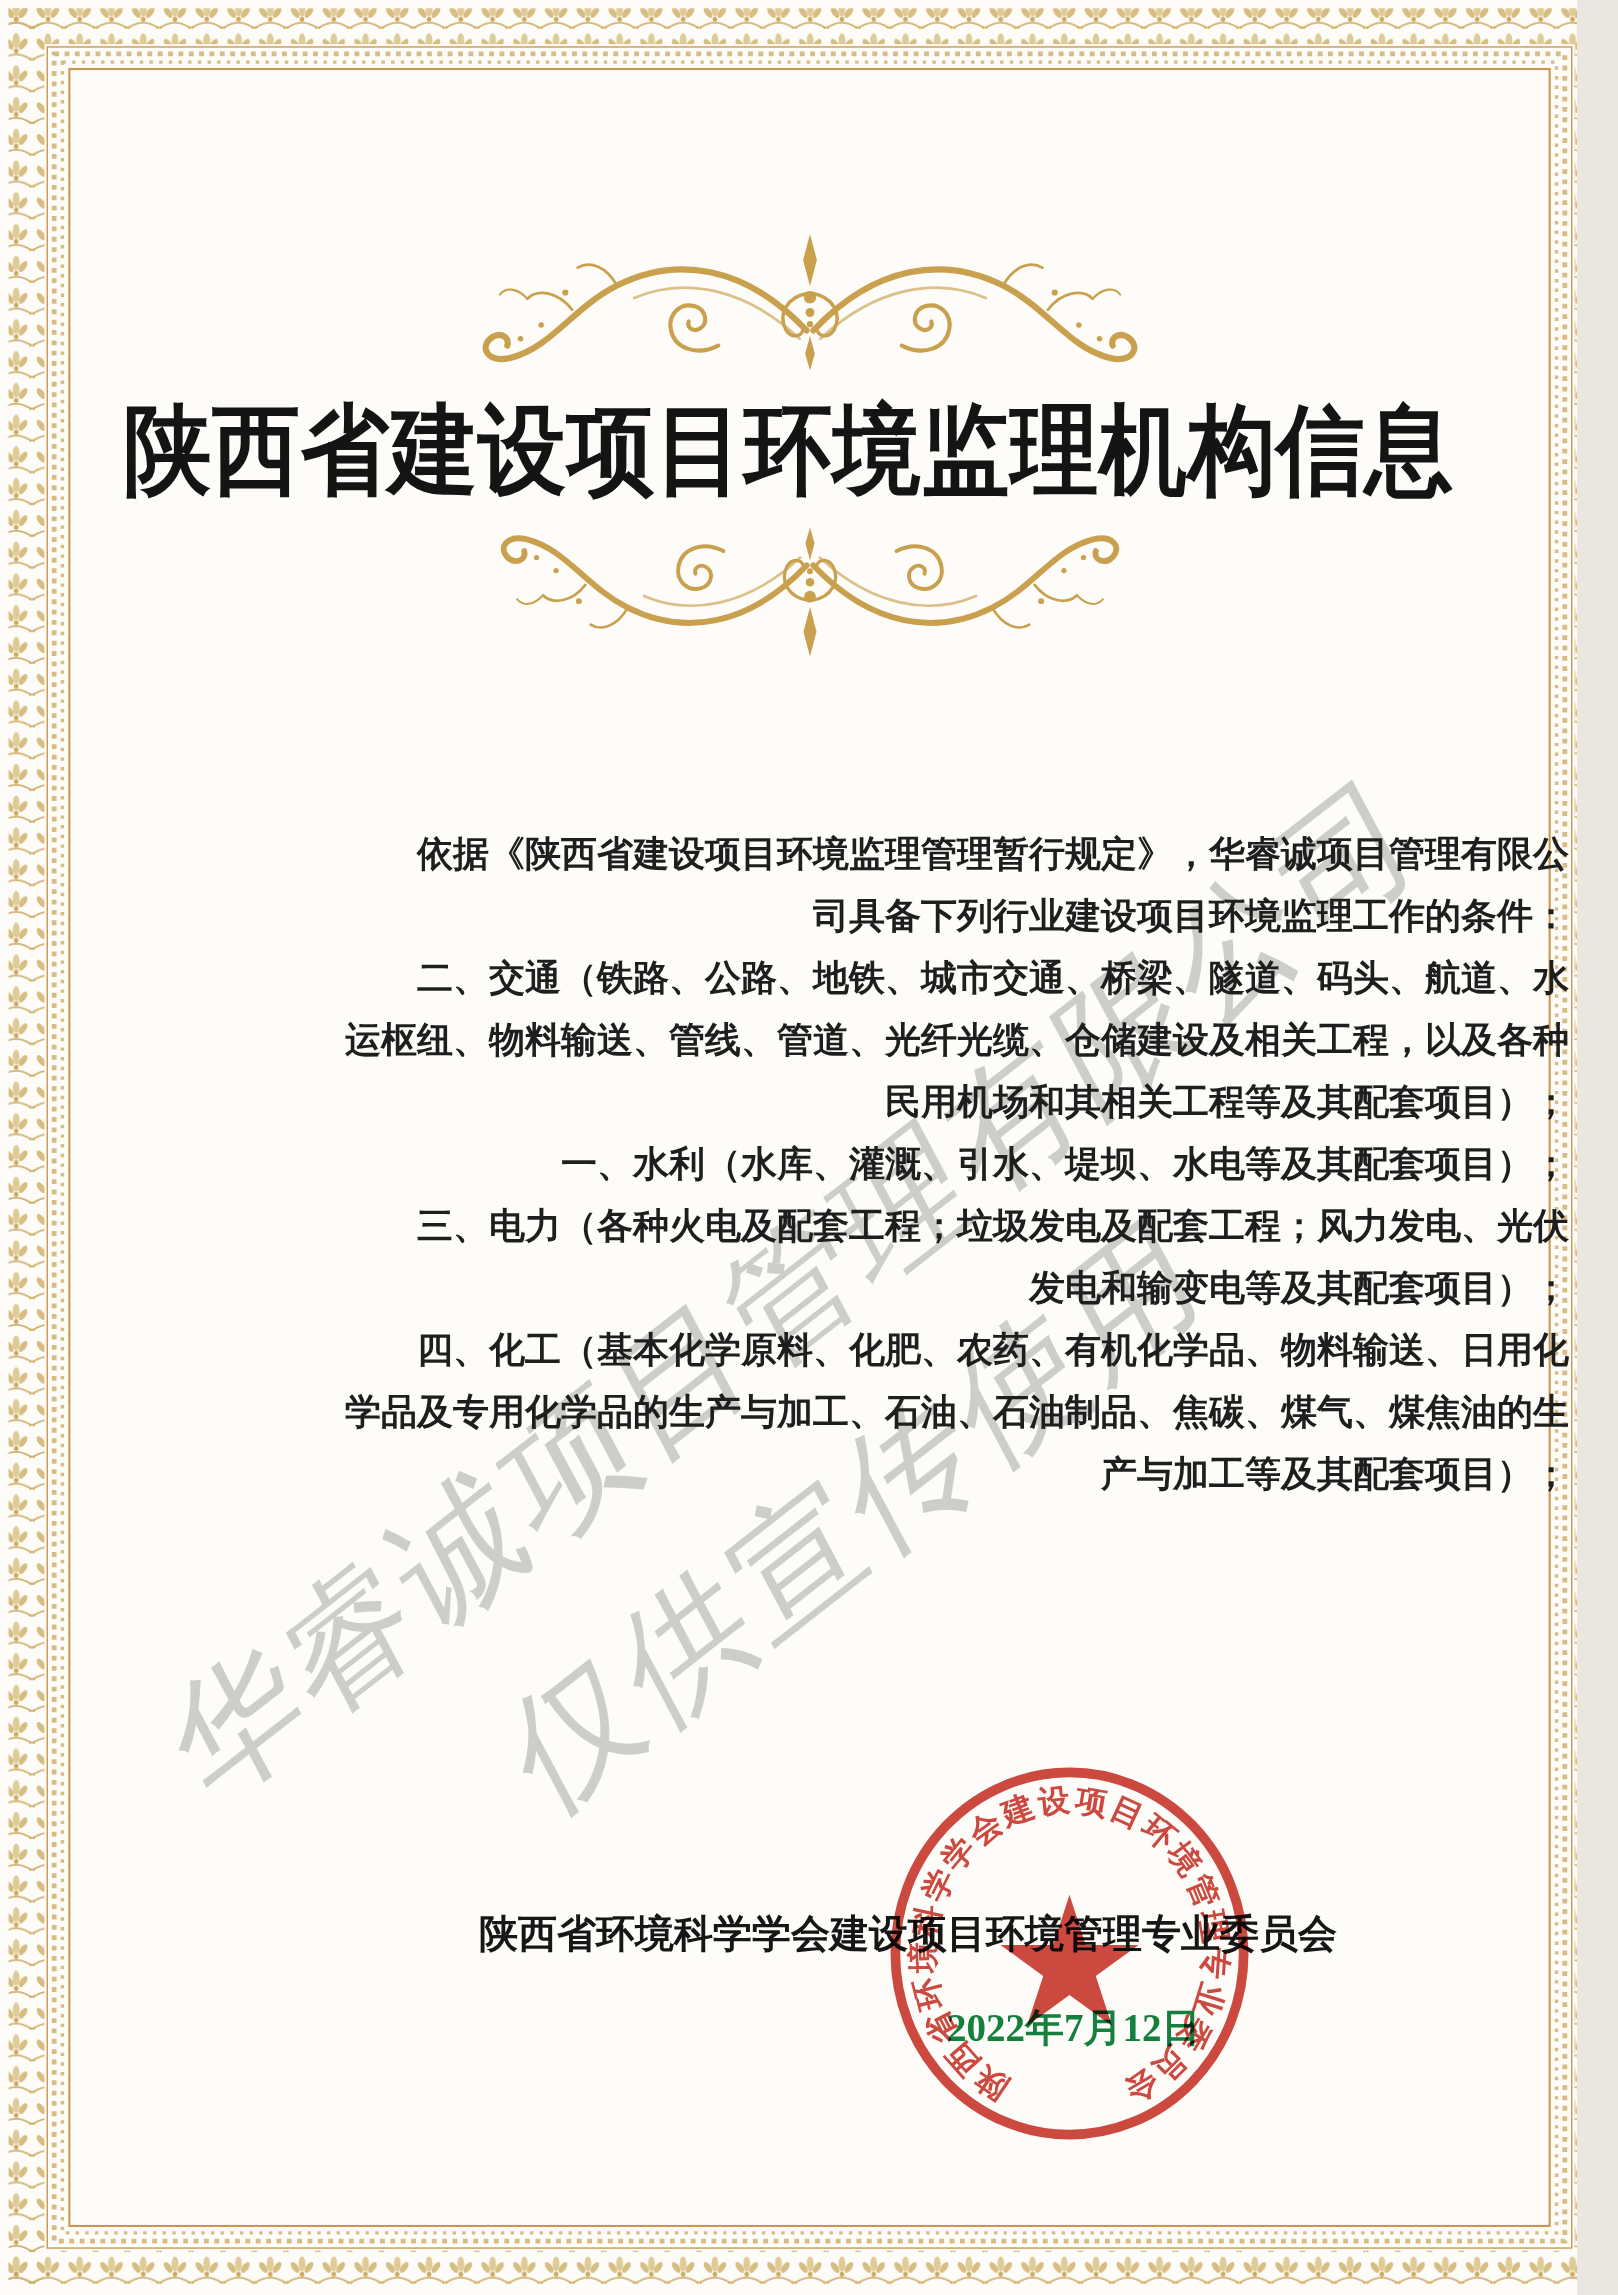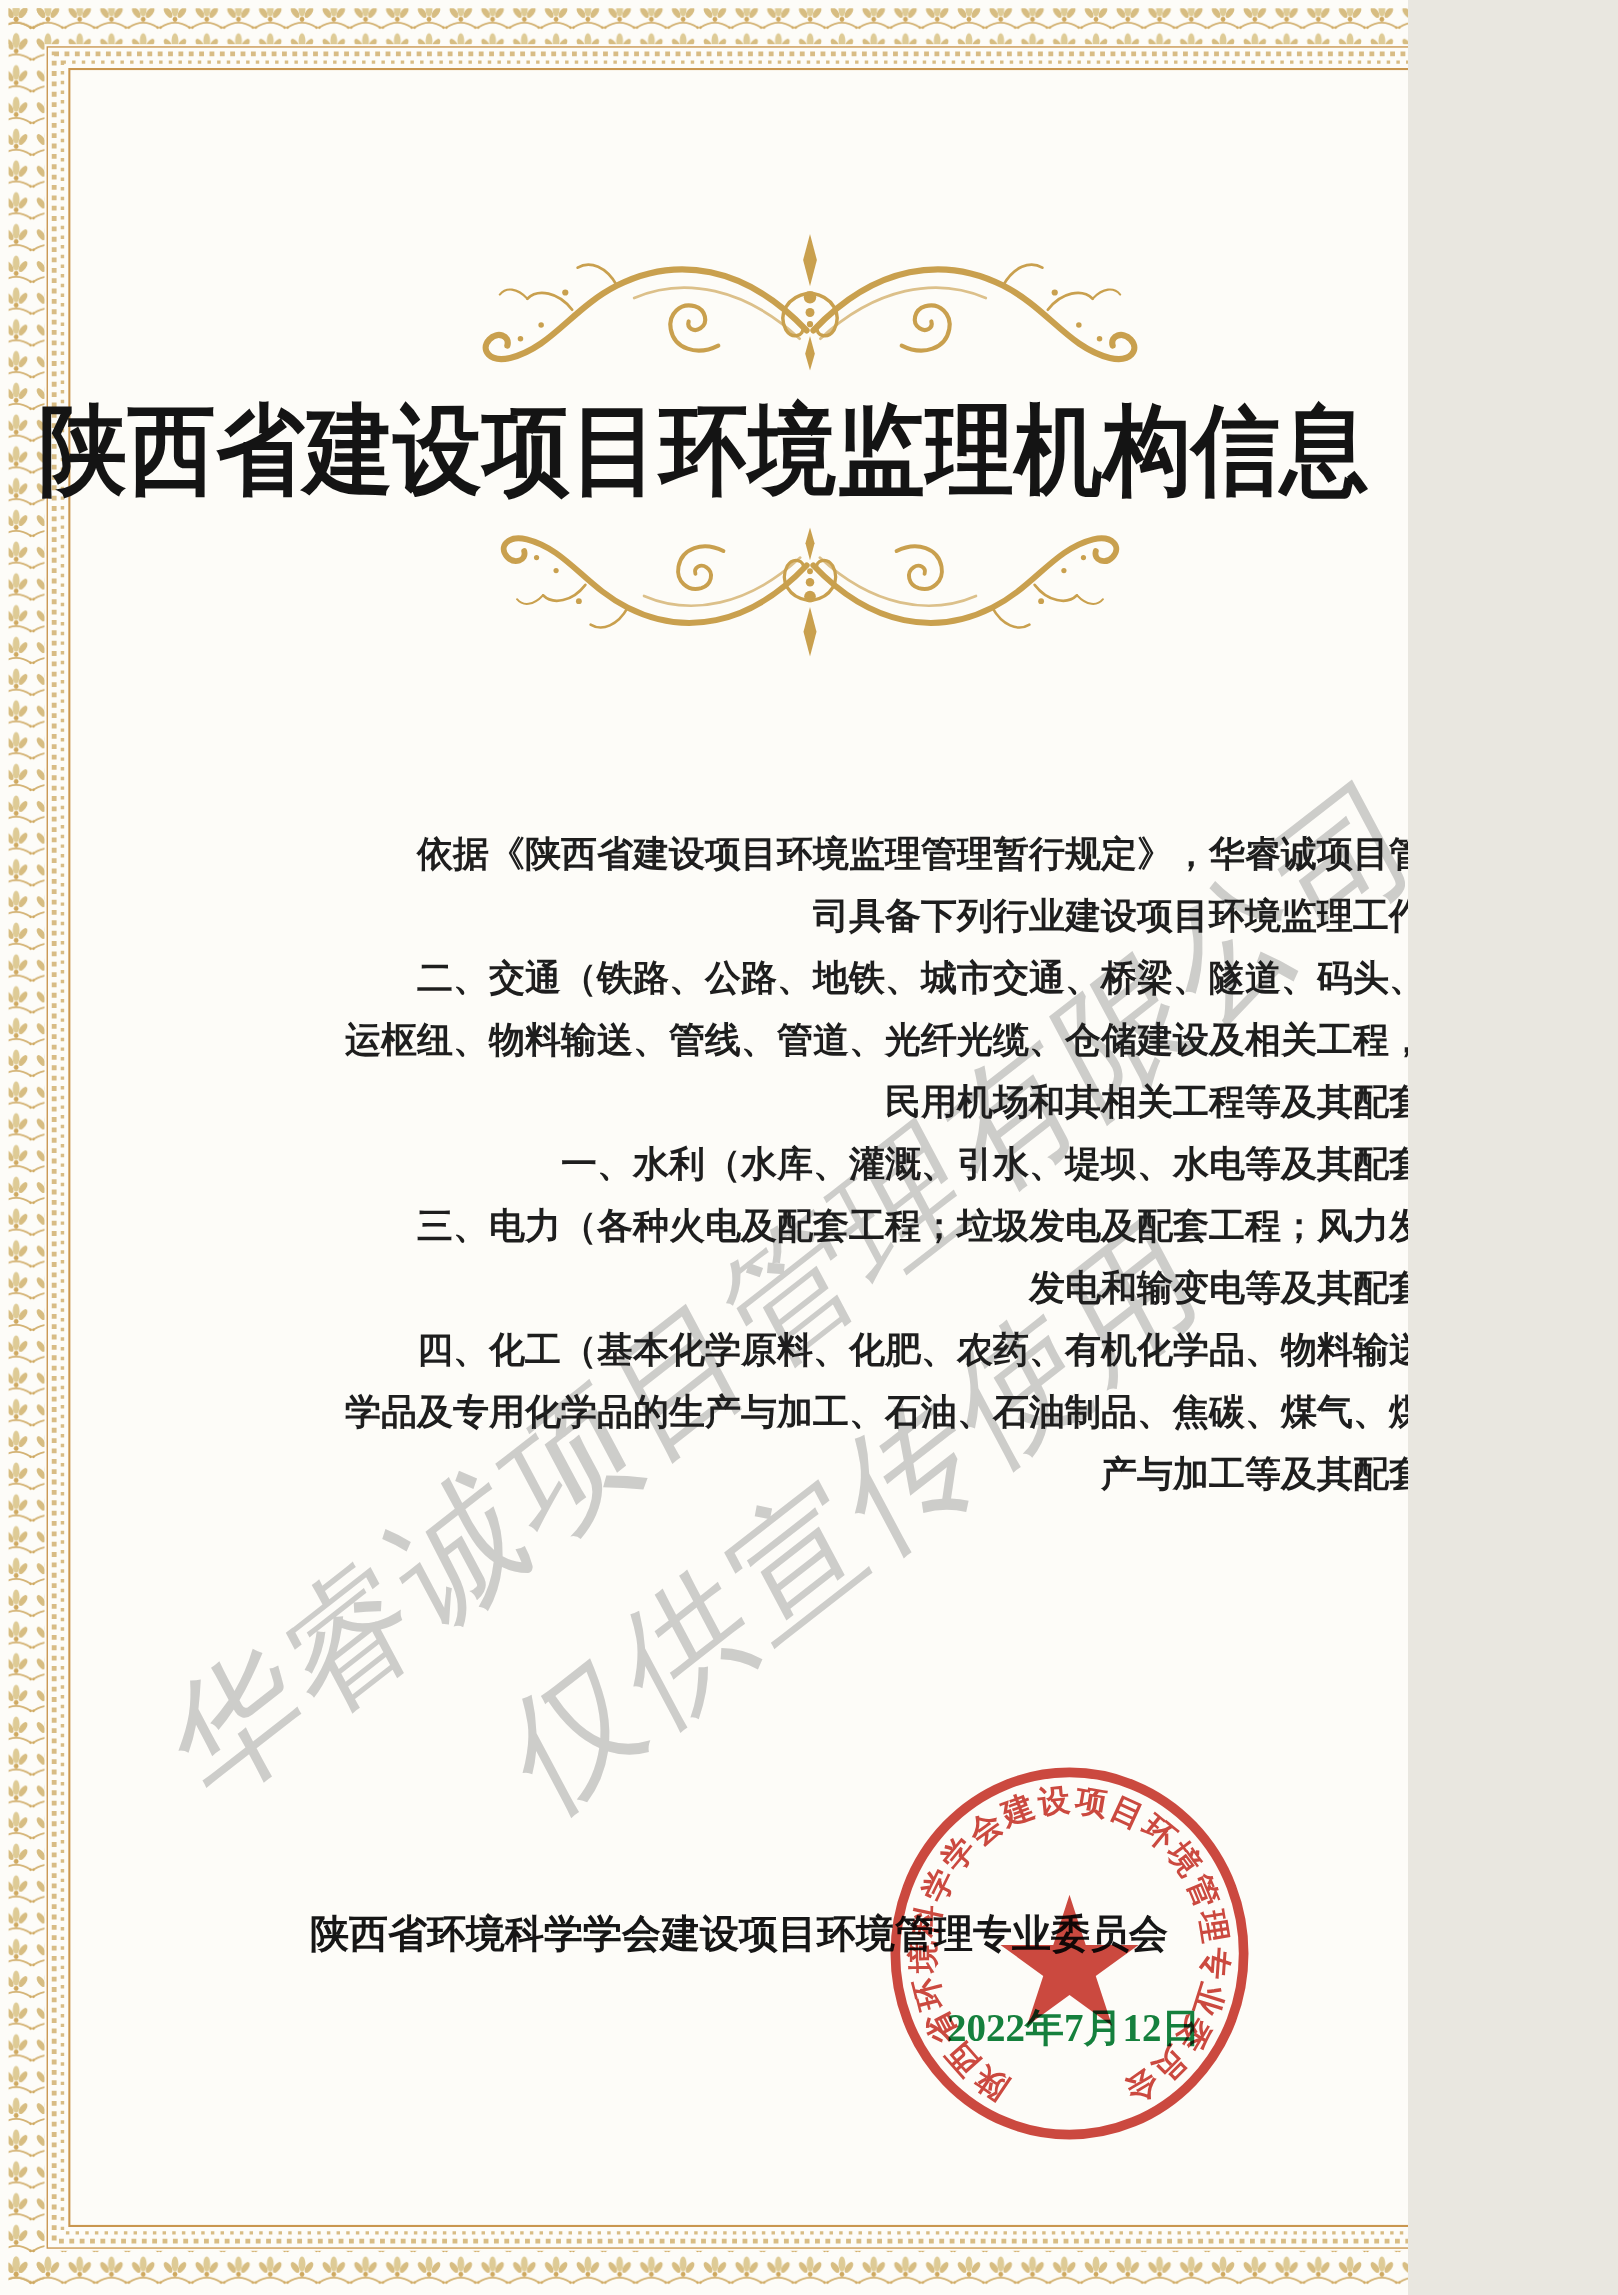--- a/index.html
+++ b/index.html
@@ -1,18 +1,18 @@
 <!DOCTYPE html>
 <html style="font-size:11px"><head>
 <meta charset="utf-8">
 <style>
   html,body{margin:0;padding:0;background:#e9e7e0;}
   .page{
     position:relative;
-    width:1408px;height:2295px;
+    width:1577px;height:2295px;
     background:#fdfcf8;
     overflow:hidden;
     font-family:"Liberation Serif","DejaVu Serif",serif;
   }
   .frame-svg{position:absolute;left:0;top:0;width:1619px;height:2295px;}
   .flourish{position:absolute;left:468px;width:684px;height:162px;}
   .flourish.top{top:227px;}
   .flourish.bottom{top:510px;transform:scaleY(-1);height:153px;}
   .title{
     position:absolute;left:0;top:384px;width:100%;

